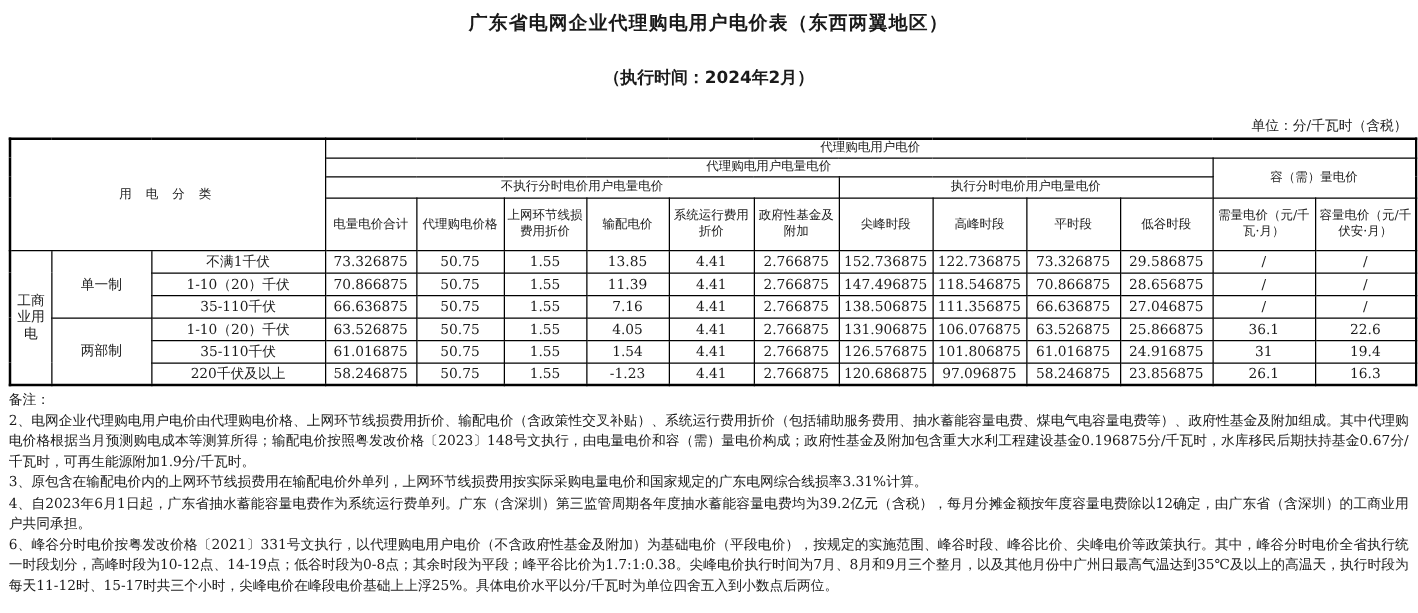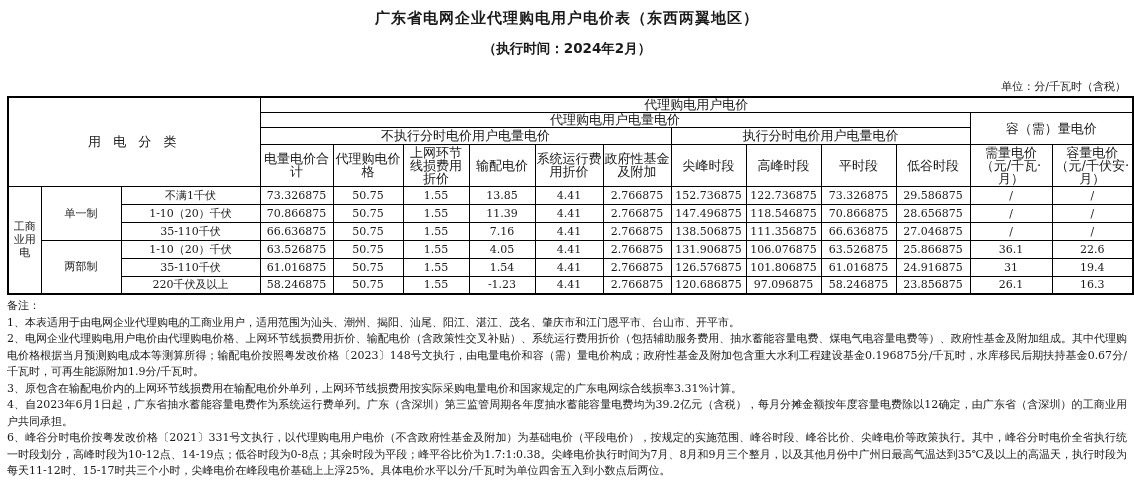--- a/index.html
+++ b/index.html
@@ -1,29 +1,29 @@
 <!DOCTYPE html>
 <html lang="zh"><head>
 <meta charset="utf-8">
 <style>
   html,body{margin:0;padding:0;background:#ffffff;}
   body{width:1134px;height:490px;overflow:hidden;color:#1a1a1a;
        font-family:"DejaVu Serif","Liberation Serif",serif;}
   .page{padding:8px 7px 0 7px;}
   .title{ text-align:center;font-weight:700;font-size:15px;line-height:20px;
           font-family:"DejaVu Sans","Liberation Sans",sans-serif;letter-spacing:1px;}
-  .subtitle{text-align:center;font-weight:700;font-size:13.5px;line-height:18px;margin-top:11px;
+  .subtitle{text-align:center;font-weight:700;font-size:13.5px;line-height:18px;margin-top:25px;
           font-family:"DejaVu Sans","Liberation Sans",sans-serif;}
   .unit{text-align:right;font-size:11px;margin:22px 1px 2px 0;}
   table.price{border-collapse:collapse;table-layout:fixed;width:1120px;
           border:2px solid #000;}
   table.price th,table.price td{border:1px solid #000;padding:0 1px;
           text-align:center;vertical-align:middle;font-weight:400;
           font-size:11px;line-height:13px;overflow:hidden;}
-  table.price th{font-size:13px;}
+  table.price th{font-size:10px;}
   tr.h1{height:15px;} tr.h2{height:15px;} tr.h3{height:17px;margin-top:36px;} tr.h4{height:42px;}
   tbody tr{height:18px;}
   .usage-class{letter-spacing:4px;font-size:12px;margin-left:16px;}
   .cat-cell{line-height:14px;margin-top:19px;}
   .notes{margin-top:3px;font-size:11px;line-height:16.5px;}
   .notes p{margin:0;text-align:justify;}
 </style>
 </head>
 <body>
 
@@ -170,20 +170,19 @@
         <td>58.246875</td>
         <td>23.856875</td>
         <td>26.1</td>
         <td>16.3</td>
       </tr>
     </tbody>
   </table>
 
   <div class="notes">
     <p>备注：</p>
-    <p>1、本表适用于由电网企业代理购电的工商业用户，适用范围为汕头、潮州、揭阳、汕尾、阳江、湛江、茂名、肇庆市和江门恩平市、台山市、开平市。</p>
     <p>2、电网企业代理购电用户电价由代理购电价格、上网环节线损费用折价、输配电价（含政策性交叉补贴）、系统运行费用折价（包括辅助服务费用、抽水蓄能容量电费、煤电气电容量电费等）、政府性基金及附加组成。其中代理购电价格根据当月预测购电成本等测算所得；输配电价按照粤发改价格〔2023〕148号文执行，由电量电价和容（需）量电价构成；政府性基金及附加包含重大水利工程建设基金0.196875分/千瓦时，水库移民后期扶持基金0.67分/千瓦时，可再生能源附加1.9分/千瓦时。</p>
     <p>3、原包含在输配电价内的上网环节线损费用在输配电价外单列，上网环节线损费用按实际采购电量电价和国家规定的广东电网综合线损率3.31%计算。</p>
     <p>4、自2023年6月1日起，广东省抽水蓄能容量电费作为系统运行费单列。广东（含深圳）第三监管周期各年度抽水蓄能容量电费均为39.2亿元（含税），每月分摊金额按年度容量电费除以12确定，由广东省（含深圳）的工商业用户共同承担。</p>
     <p>6、峰谷分时电价按粤发改价格〔2021〕331号文执行，以代理购电用户电价（不含政府性基金及附加）为基础电价（平段电价），按规定的实施范围、峰谷时段、峰谷比价、尖峰电价等政策执行。其中，峰谷分时电价全省执行统一时段划分，高峰时段为10-12点、14-19点；低谷时段为0-8点；其余时段为平段；峰平谷比价为1.7:1:0.38。尖峰电价执行时间为7月、8月和9月三个整月，以及其他月份中广州日最高气温达到35℃及以上的高温天，执行时段为每天11-12时、15-17时共三个小时，尖峰电价在峰段电价基础上上浮25%。具体电价水平以分/千瓦时为单位四舍五入到小数点后两位。</p>
 
   </div>
 </div>
 
 </body></html>

